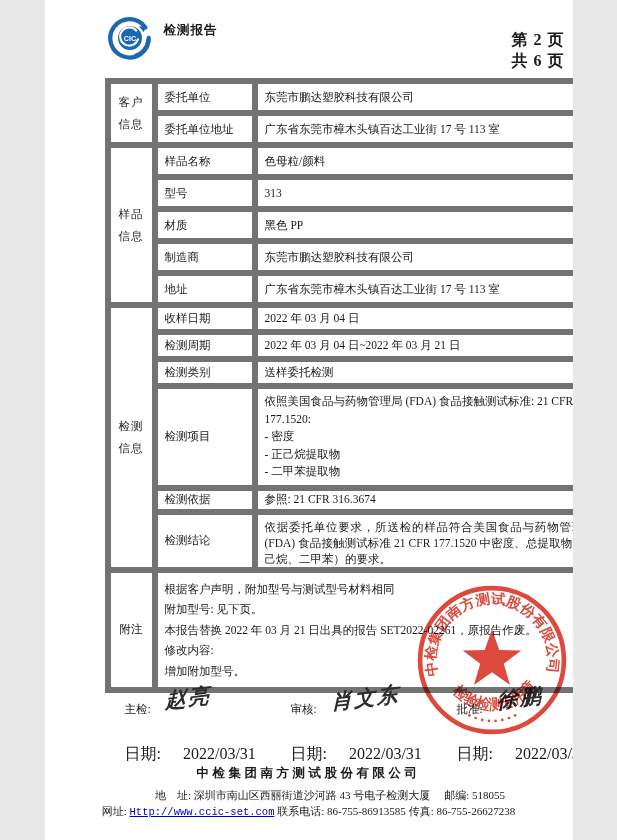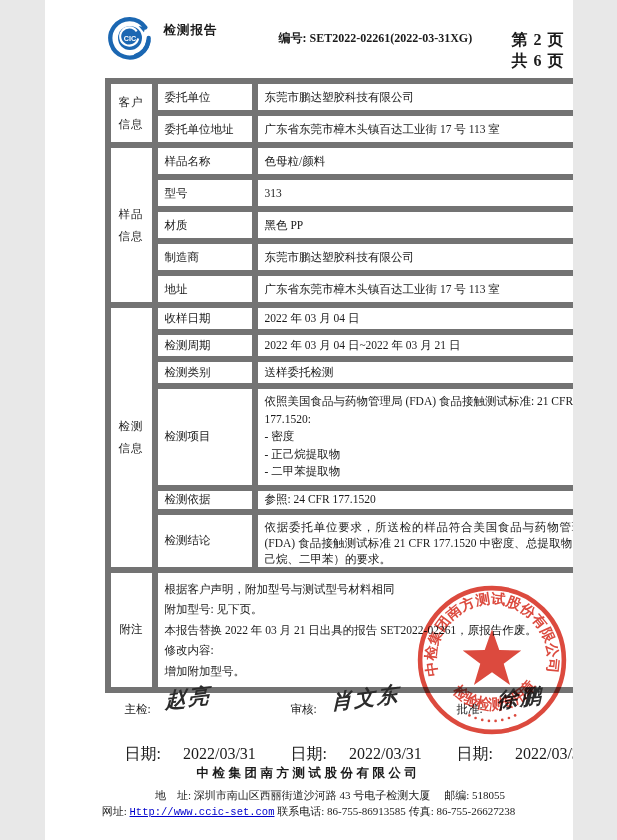--- a/index.html
+++ b/index.html
@@ -70,21 +70,20 @@
     <svg width="46" height="46" viewBox="0 0 48 48">
       <path d="M 40,13 A 20,20 0 1 0 43.5,24" fill="none" stroke="#1b67b2" stroke-width="4.5" stroke-linecap="round"></path>
       <path d="M 40,13 l -7,-1.5 l 5.5,6.5 z" fill="#1b67b2"></path>
       <path d="M 43.2,27 A 20,20 0 0 1 30,42.5" fill="none" stroke="#1b67b2" stroke-width="4.5" stroke-linecap="round"></path>
       <circle cx="24" cy="24" r="12.5" fill="#1b67b2"></circle>
       <path d="M 31,17 A 9.5,9.5 0 1 0 32.5,24.5" fill="none" stroke="#ffffff" stroke-width="2.2"></path>
       <text x="24" y="27.5" text-anchor="middle" font-size="7.5" font-weight="bold" fill="#ffffff" font-family="Liberation Sans, sans-serif">CIC</text>
     </svg>
   </div>
   <div class="h-title">检测报告</div>
-  <div class="h-no"><span>编号: </span><span>SET2022-02261(2022-03-31XG)</span></div>
   <div class="h-page">第 2 页 共 6 页</div>
 
   <table class="report">
     <colgroup>
         <col style="width:47px">
         <col style="width:100px">
         <col style="width:350px">
       </colgroup>
     <tbody>
 
@@ -147,21 +146,21 @@
         <td class="v multi">
           <span class="ln">依照美国食品与药物管理局 (FDA) 食品接触测试标准: 21 CFR</span>
           <span class="ln">177.1520:</span>
           <span class="ln">- 密度</span>
           <span class="ln">- 正己烷提取物</span>
           <span class="ln">- 二甲苯提取物</span>
         </td>
       </tr>
       <tr class="r24">
         <td class="f">检测依据</td>
-        <td class="v">参照: 24 CFR 177.1520</td>
+        <td class="v">参照: 21 CFR 316.3674</td>
       </tr>
       <tr>
         <td class="f">检测结论</td>
         <td class="v concl">依据委托单位要求，所送检的样品符合美国食品与药物管理局 (FDA) 食品接触测试标准 21 CFR 177.1520 中密度、总提取物（正己烷、二甲苯）的要求。</td>
       </tr>
 
       <tr>
         <td class="sec">附注</td>
         <td class="v multi notes" colspan="2">
           <span class="ln">根据客户声明，附加型号与测试型号材料相同</span>

